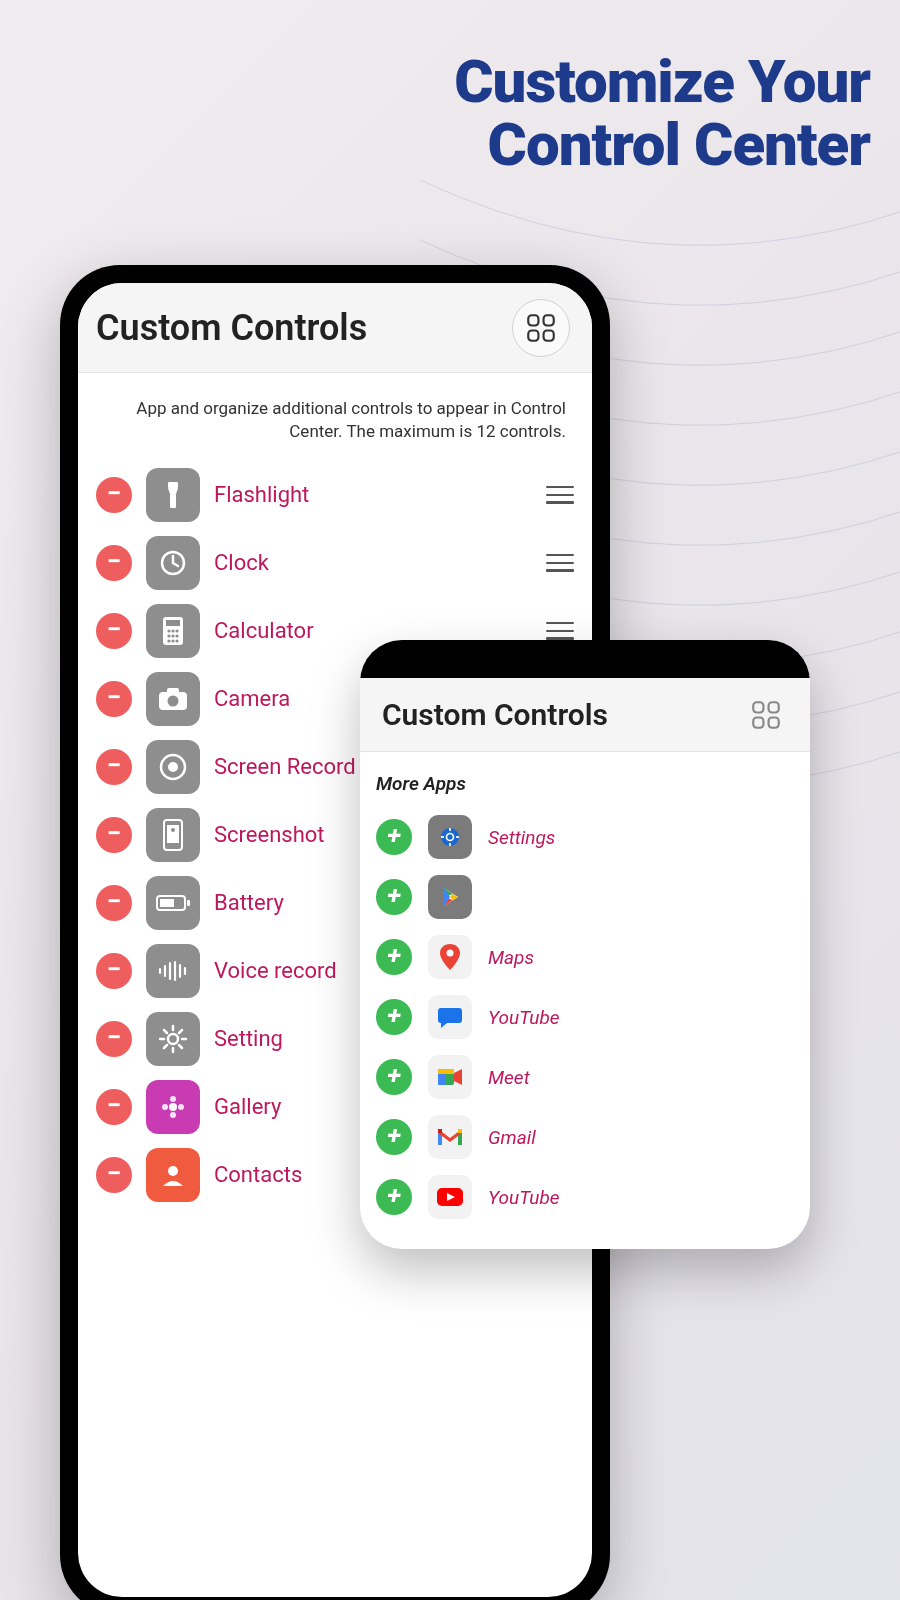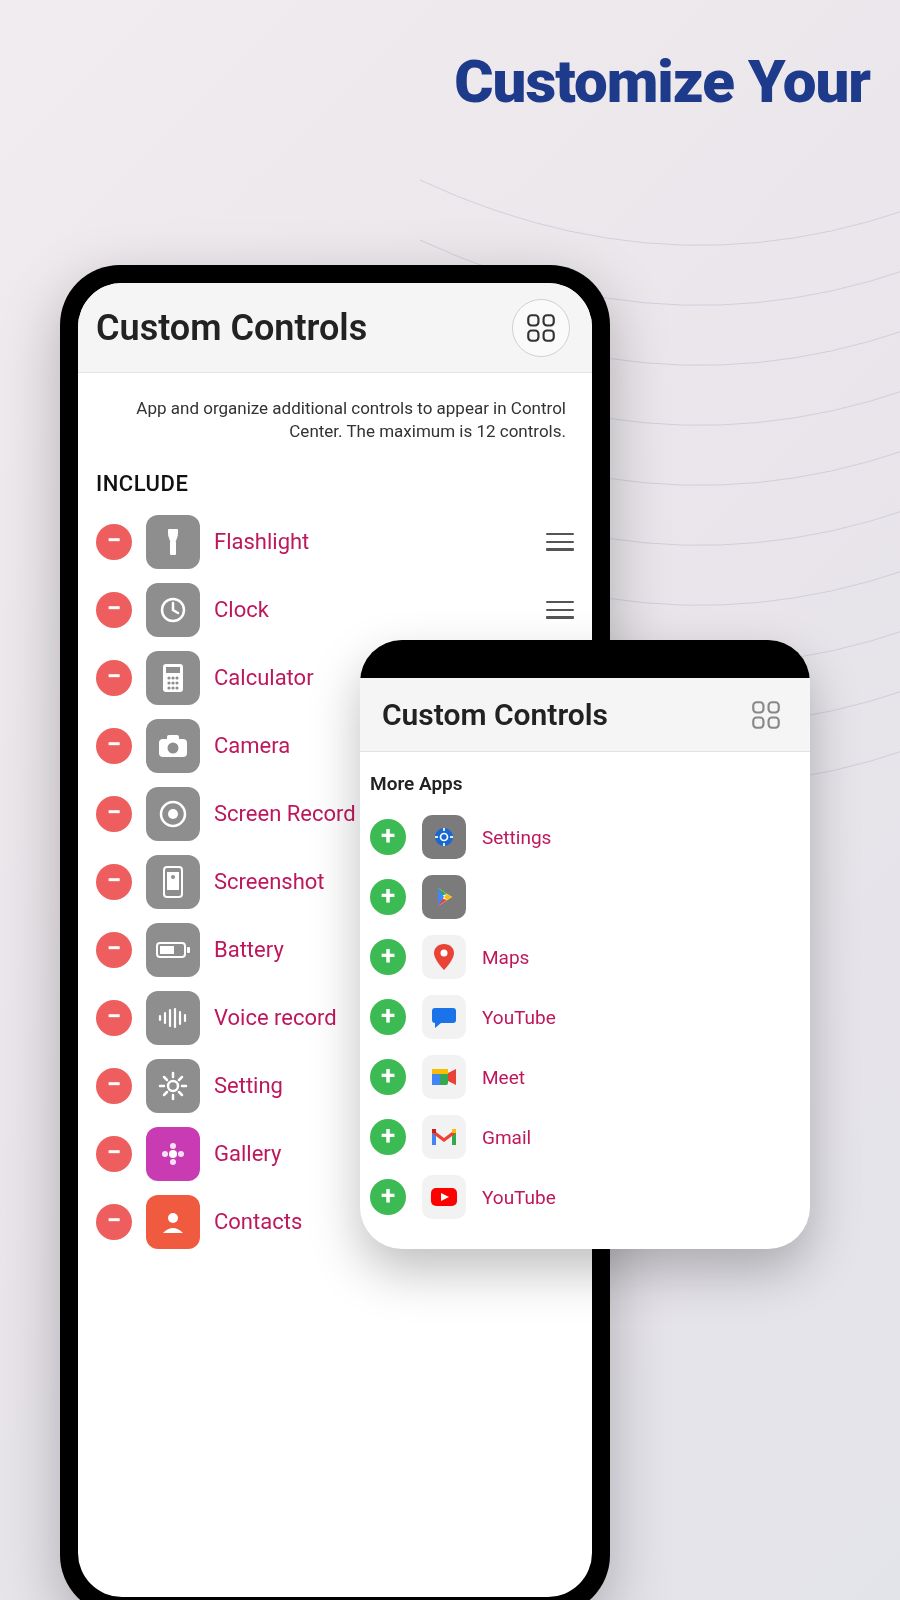--- a/index.html
+++ b/index.html
@@ -143,21 +143,21 @@
     background: #f5f5f5;
     display: flex; align-items: center; justify-content: space-between;
     padding: 0 20px 0 22px;
     border-bottom: 1px solid #e3e3e3;
   }
   .card-title { font-size: 30px; font-weight: 600; color: #222; }
   .card-grid {
     width: 48px; height: 48px; display:flex; align-items:center; justify-content:center;
   }
   .card-grid svg { width: 34px; height: 34px; }
-  .card-body { padding: 14px 2px 22px; }
+  .card-body { padding: 14px 8px 22px; font-style: italic; }
   .card-section {
     font-size: 19px; font-weight: 600; color: #222;
     padding: 6px 8px 12px;
   }
   .card .row { padding: 8px 8px; gap: 16px; }
   .card .row-label { font-size: 19px; }
 
   
   .ic-settings { background:#7b7b7b; }
   .ic-play     { background:#7b7b7b; }
@@ -180,39 +180,39 @@
       <path d="M0 360 Q300 500 600 340"></path>
     <path d="M0 420 Q300 560 600 400"></path>
       <path d="M0 480 Q300 620 600 460"></path>
     <path d="M0 540 Q300 680 600 520"></path>
       <path d="M0 600 Q300 740 600 580"></path>
   </g>
 </svg>
 
 <div class="headline">
   <span>Customize Your</span><br>
+  <span>Control Center</span>
 </div>
 
 <div class="phone">
   <div class="phone-screen">
 
     <div class="phone-header">
       <div class="phone-title">Custom Controls</div>
       <div class="grid-icon">
         <svg viewBox="0 0 40 40">
           <rect x="5" y="5" width="12" height="12" rx="4" fill="none" stroke="#333" stroke-width="2.5"></rect>
           <rect x="23" y="5" width="12" height="12" rx="4" fill="none" stroke="#333" stroke-width="2.5"></rect>
           <rect x="5" y="23" width="12" height="12" rx="4" fill="none" stroke="#333" stroke-width="2.5"></rect>
           <rect x="23" y="23" width="12" height="12" rx="4" fill="none" stroke="#333" stroke-width="2.5"></rect>
         </svg>
       </div>
     </div>
 
     <div class="phone-desc">App and organize additional controls to appear in Control Center. The maximum is 12 controls.</div>
-    <div class="section-label">INCLUDE</div>
 
     <div class="row">
       <div class="op-btn op-remove">
           <span>−</span>
         </div>
       <div class="app-icon">
         <svg width="26" height="30" viewBox="0 0 26 30">
             <rect x="8" y="2" width="10" height="6" rx="1" fill="#fff"></rect>
             <polygon points="8,8 18,8 16,14 10,14" fill="#fff"></polygon>
             <rect x="10" y="14" width="6" height="14" rx="1" fill="#fff"></rect>

